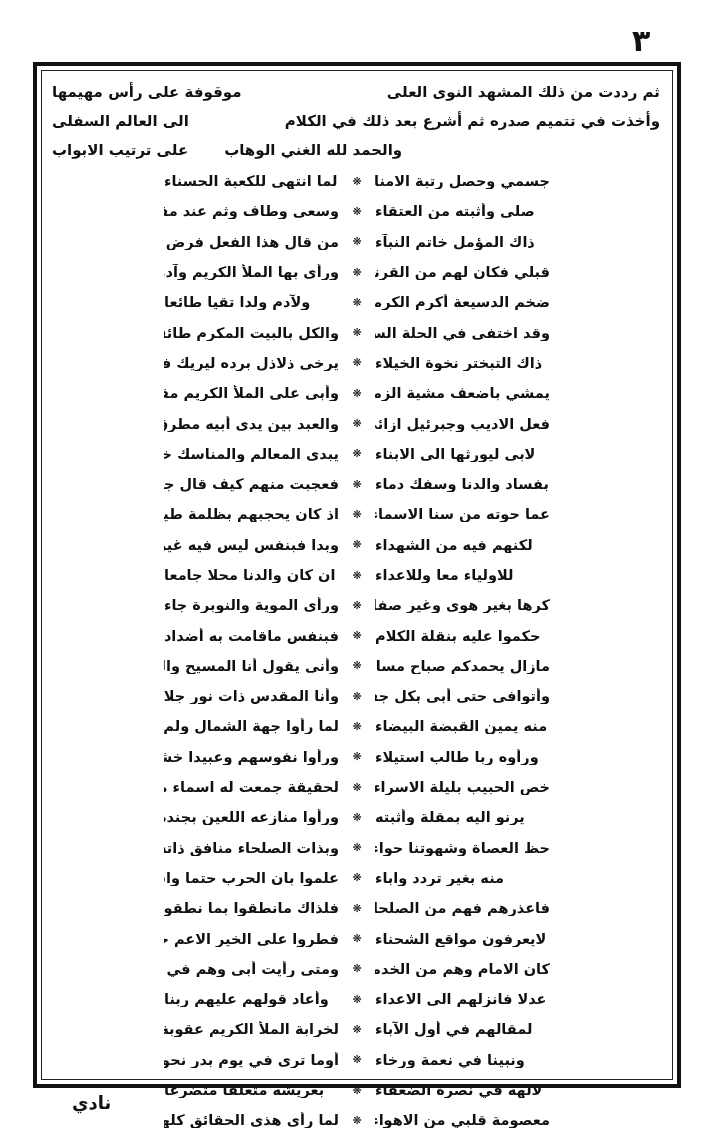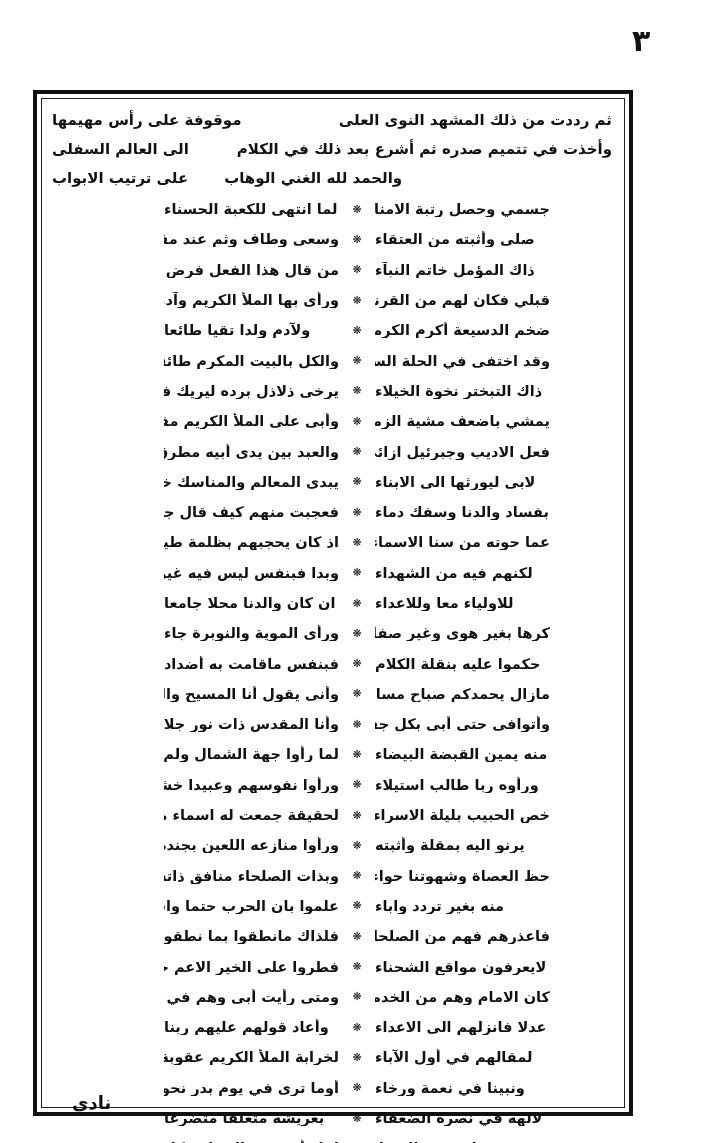--- a/index.html
+++ b/index.html
@@ -1,20 +1,20 @@
 <!DOCTYPE html>
 <html><head>
 <meta charset="utf-8">
 <style>
   html, body { margin: 0; padding: 0; background: #ffffff; }
   body { width: 720px; height: 1143px; position: relative; overflow: hidden;
          font-family: "DejaVu Sans", sans-serif; color: #111; }
   .page-number { position: absolute; left: 632px; top: 26px; font-size: 30px; font-weight: bold; line-height: 1; }
-  .frame-outer { position: absolute; left: 33px; top: 62px; width: 600px; height: 1026px;
-                 border: 4px solid #111; box-sizing: border-box; margin-top: 28px; }
+  .frame-outer { position: absolute; left: 33px; top: 62px; width: 648px; height: 1026px;
+                 border: 4px solid #111; box-sizing: border-box; }
   .frame-inner { position: absolute; left: 4px; top: 4px; right: 4px; bottom: 4px;
                  border: 1.5px solid #222; box-sizing: border-box; }
   .header-lines { position: absolute; left: 10px; right: 12px; top: 6px; }
   .header-line { display: flex; justify-content: space-between; align-items: center;
                  height: 29px; font-size: 15px; font-weight: bold; white-space: nowrap; }
   .header-line.last { justify-content: flex-start; gap: 36px; }
   .header-seg { direction: rtl; }
   .verses { position: absolute; left: 122px; width: 386px; top: 95px; }
   .verse { display: flex; align-items: center; justify-content: space-between;
            height: 30.3px; font-size: 14.5px; font-weight: bold; white-space: nowrap; }

